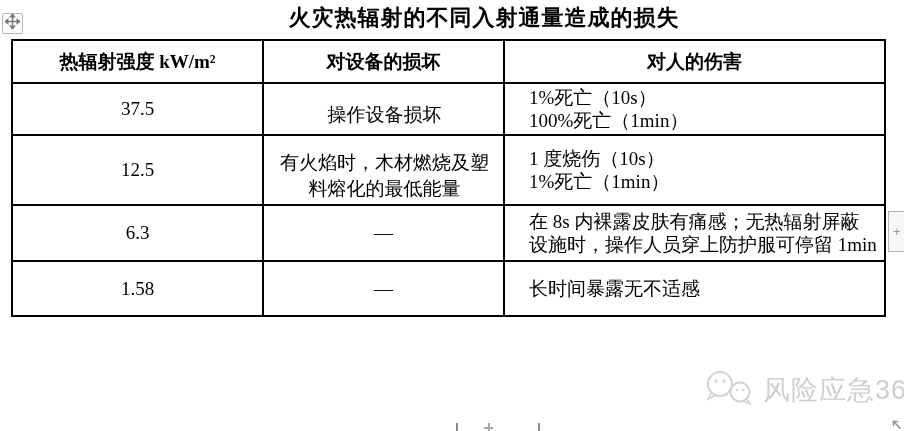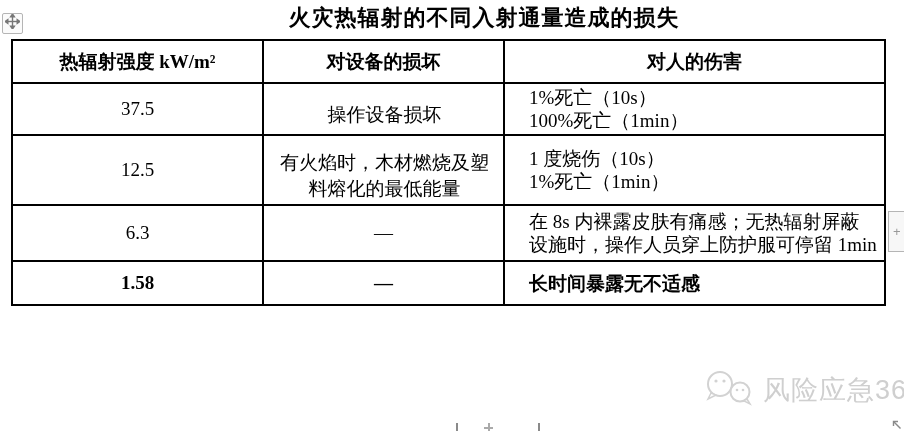--- a/index.html
+++ b/index.html
@@ -61,21 +61,21 @@
   .col-3 { width: 381px; }
   td.c1 { text-align: center; }
   td.c2 { text-align: center; padding: 14px 6px 2px 8px; line-height: 26px; }
   td.c2.center { text-align: center; padding: 2px; }
   td.c3 { text-align: left; padding: 2px 6px 2px 24px; line-height: 23px; white-space: pre-line; }
   tr.r1 { height: 51px; border-radius: 20px; }
   tr.r2 { height: 51px; }
   tr.r3 { height: 55px; }
   tr.r4 { height: 56px; }
   tr.r5 { height: 68px; }
-  tr.r6 { height: 44px; font-weight: bold; }
+  tr.r6 { height: 55px; }
 
   
   .watermark {
     position: absolute; left: 701px; top: 369px;
     display: flex; align-items: center; gap: 4px;
     pointer-events: none;
   }
   .watermark-text {
     font-family: "Liberation Sans", "DejaVu Sans", sans-serif;
     font-size: 27px;

